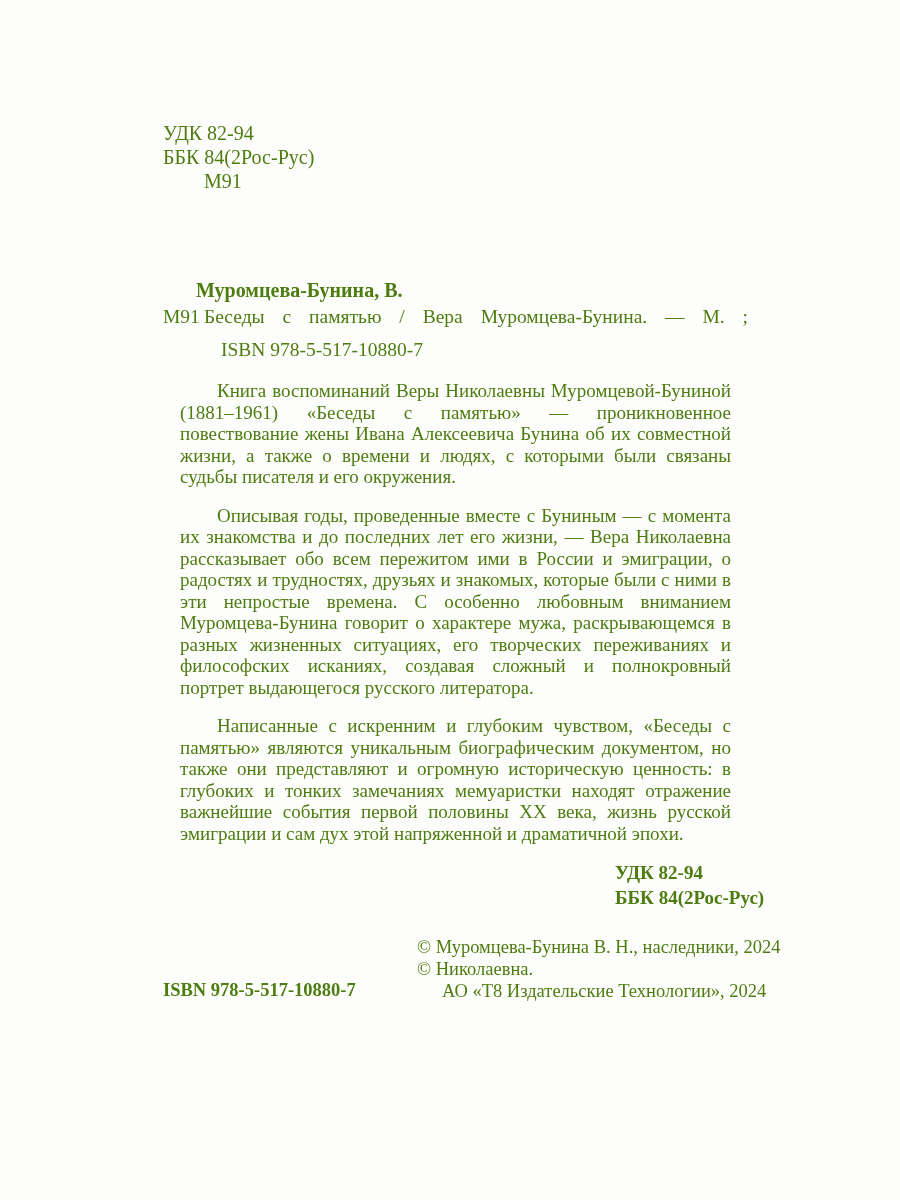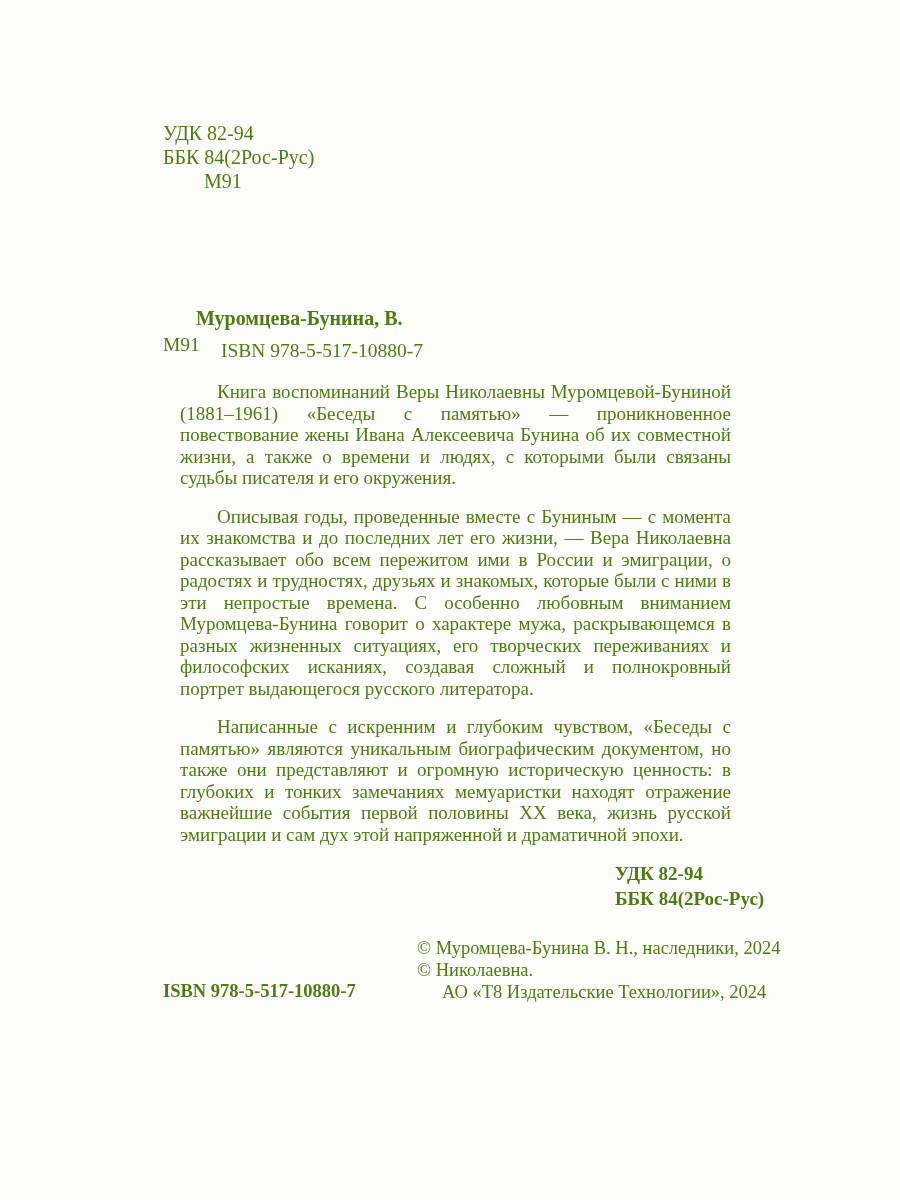--- a/index.html
+++ b/index.html
@@ -15,21 +15,21 @@
     box-sizing: border-box;
     padding: 121px 152px 0 163px;
     overflow: hidden;
   }
   
   .top-codes { font-size: 20px; line-height: 24px; }
   .top-codes .code-line { white-space: nowrap; }
   .top-codes .code-m91 { padding-left: 41px; }
   
   .bib-heading {
-    margin-top: 112px;
+    margin-top: 84px;
     padding-left: 33px;
     font-size: 20px;
     font-weight: bold;
     line-height: 26px;
     white-space: nowrap;
   }
   .citation {
     position: relative;
     padding-left: 41px;
     font-size: 19.5px;
@@ -95,20 +95,21 @@
   <div class="top-codes">
     <div class="code-line">УДК 82-94</div>
     <div class="code-line">ББК 84(2Рос-Рус)</div>
     <div class="code-line code-m91">М91</div>
   </div>
 
   <div class="bib-heading">Муромцева-Бунина, В.</div>
 
   <div class="citation">
     <span class="cit-code">М91</span>
+    <div class="cit-line-just">Беседы с памятью / Вера Муромцева-Бунина. — М. ;</div>
   </div>
 
   <div class="isbn-top">ISBN 978-5-517-10880-7</div>
 
   <div class="annotation">
     <p>Книга воспоминаний Веры Николаевны Муромцевой-Буниной (1881–1961) «Беседы с памятью» — проникновенное повествование жены Ивана Алексеевича Бунина об их совместной жизни, а также о времени и людях, с которыми были связаны судьбы писателя и его окружения.</p>
     <p>Описывая годы, проведенные вместе с Буниным — с момента их знакомства и до последних лет его жизни, — Вера Николаевна рассказывает обо всем пережитом ими в России и эмиграции, о радостях и трудностях, друзьях и знакомых, которые были с ними в эти непростые времена. С особенно любовным вниманием Муромцева-Бунина говорит о характере мужа, раскрывающемся в разных жизненных ситуациях, его творческих переживаниях и философских исканиях, создавая сложный и полнокровный портрет выдающегося русского литератора.</p>
     <p>Написанные с искренним и глубоким чувством, «Беседы с памятью» являются уникальным биографическим документом, но также они представляют и огромную историческую ценность: в глубоких и тонких замечаниях мемуаристки находят отражение важнейшие события первой половины XX века, жизнь русской эмиграции и сам дух этой напряженной и драматичной эпохи.</p>
   </div>
 

